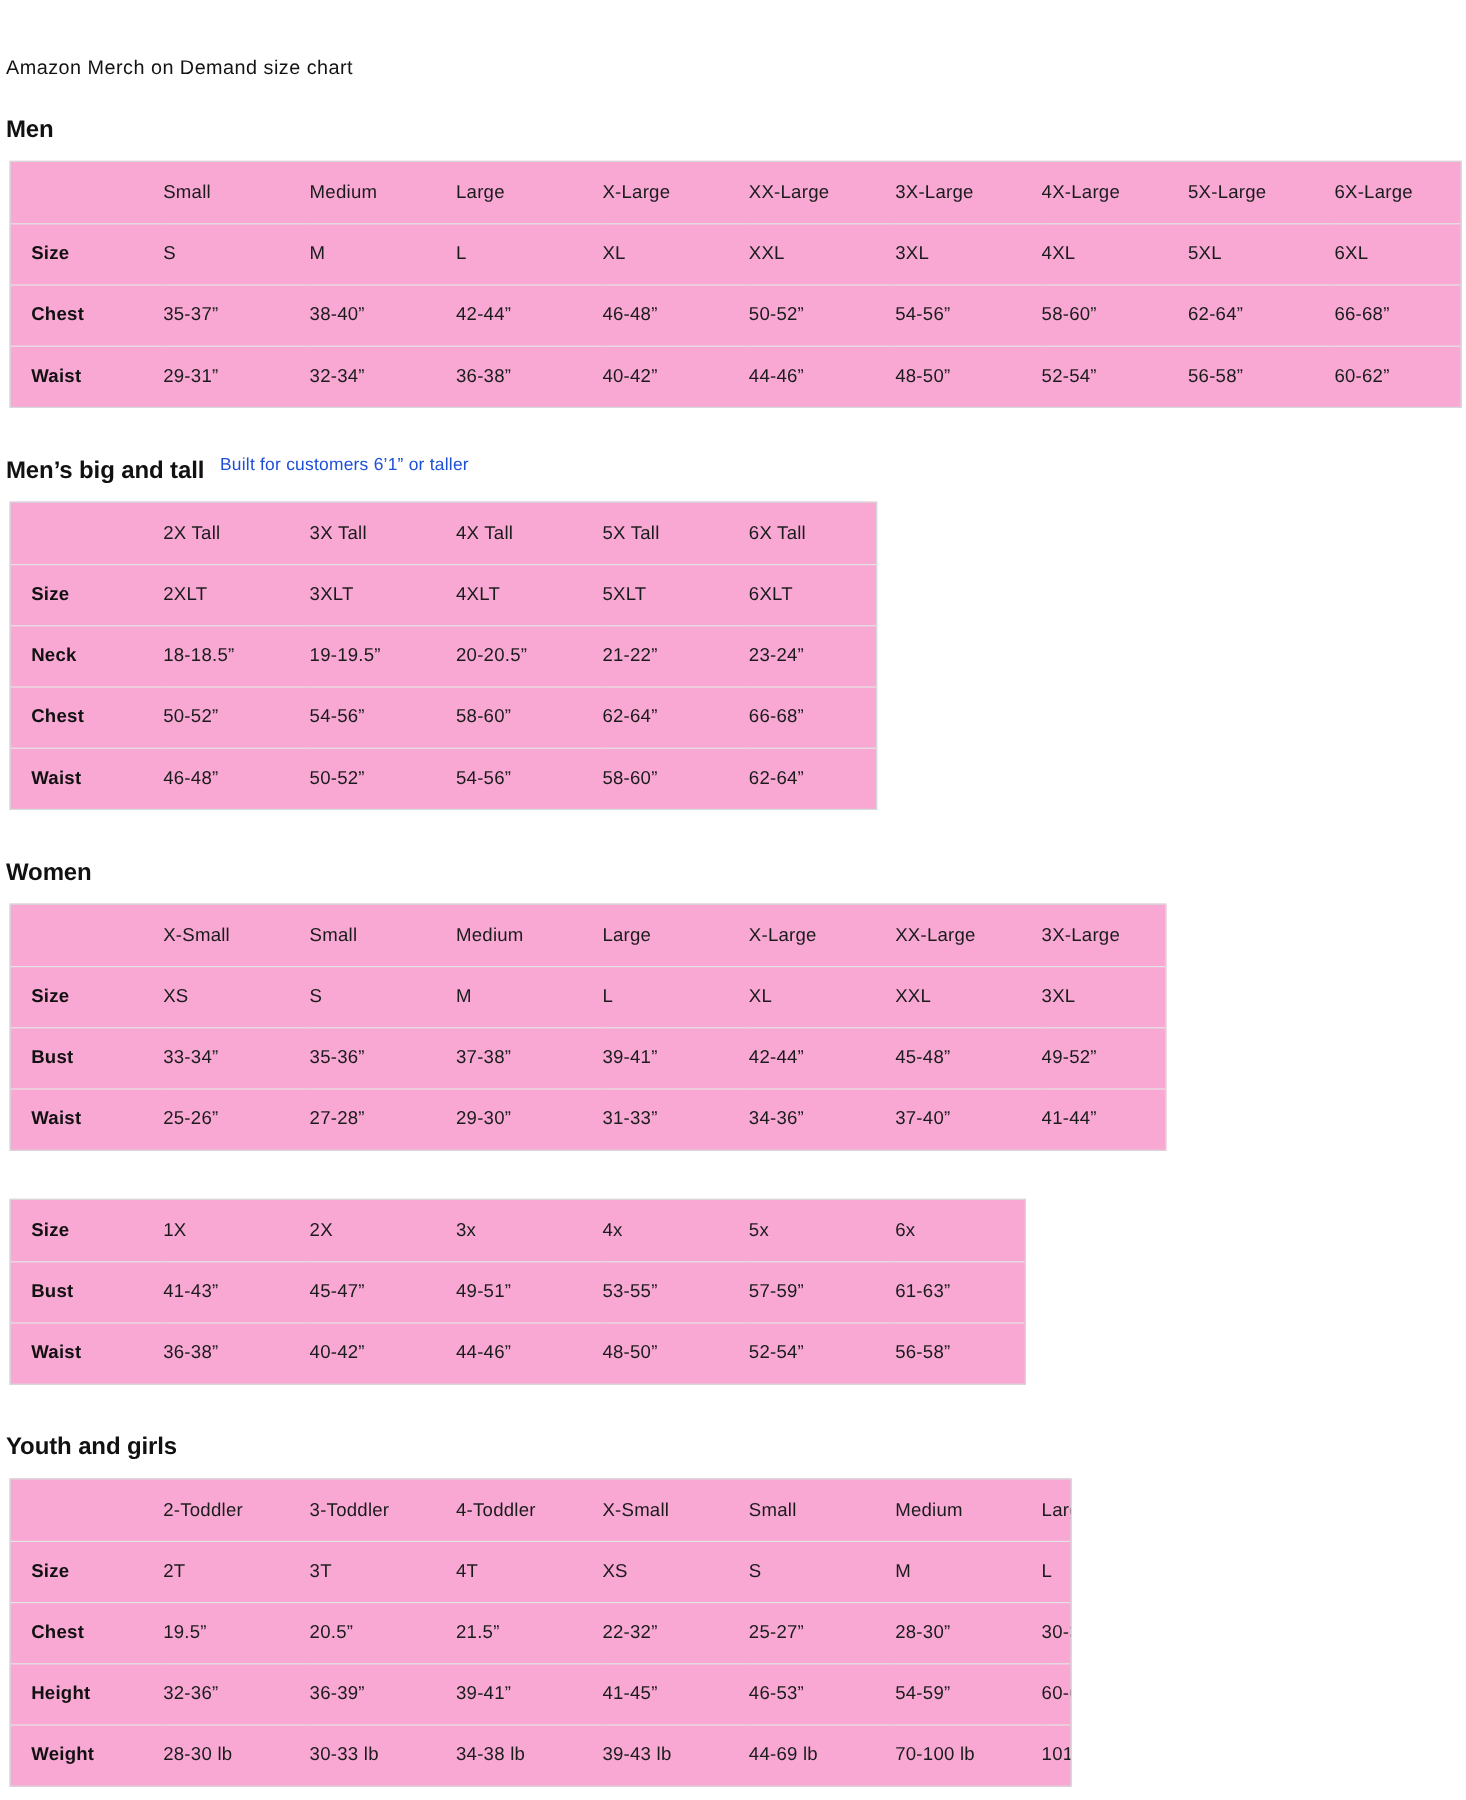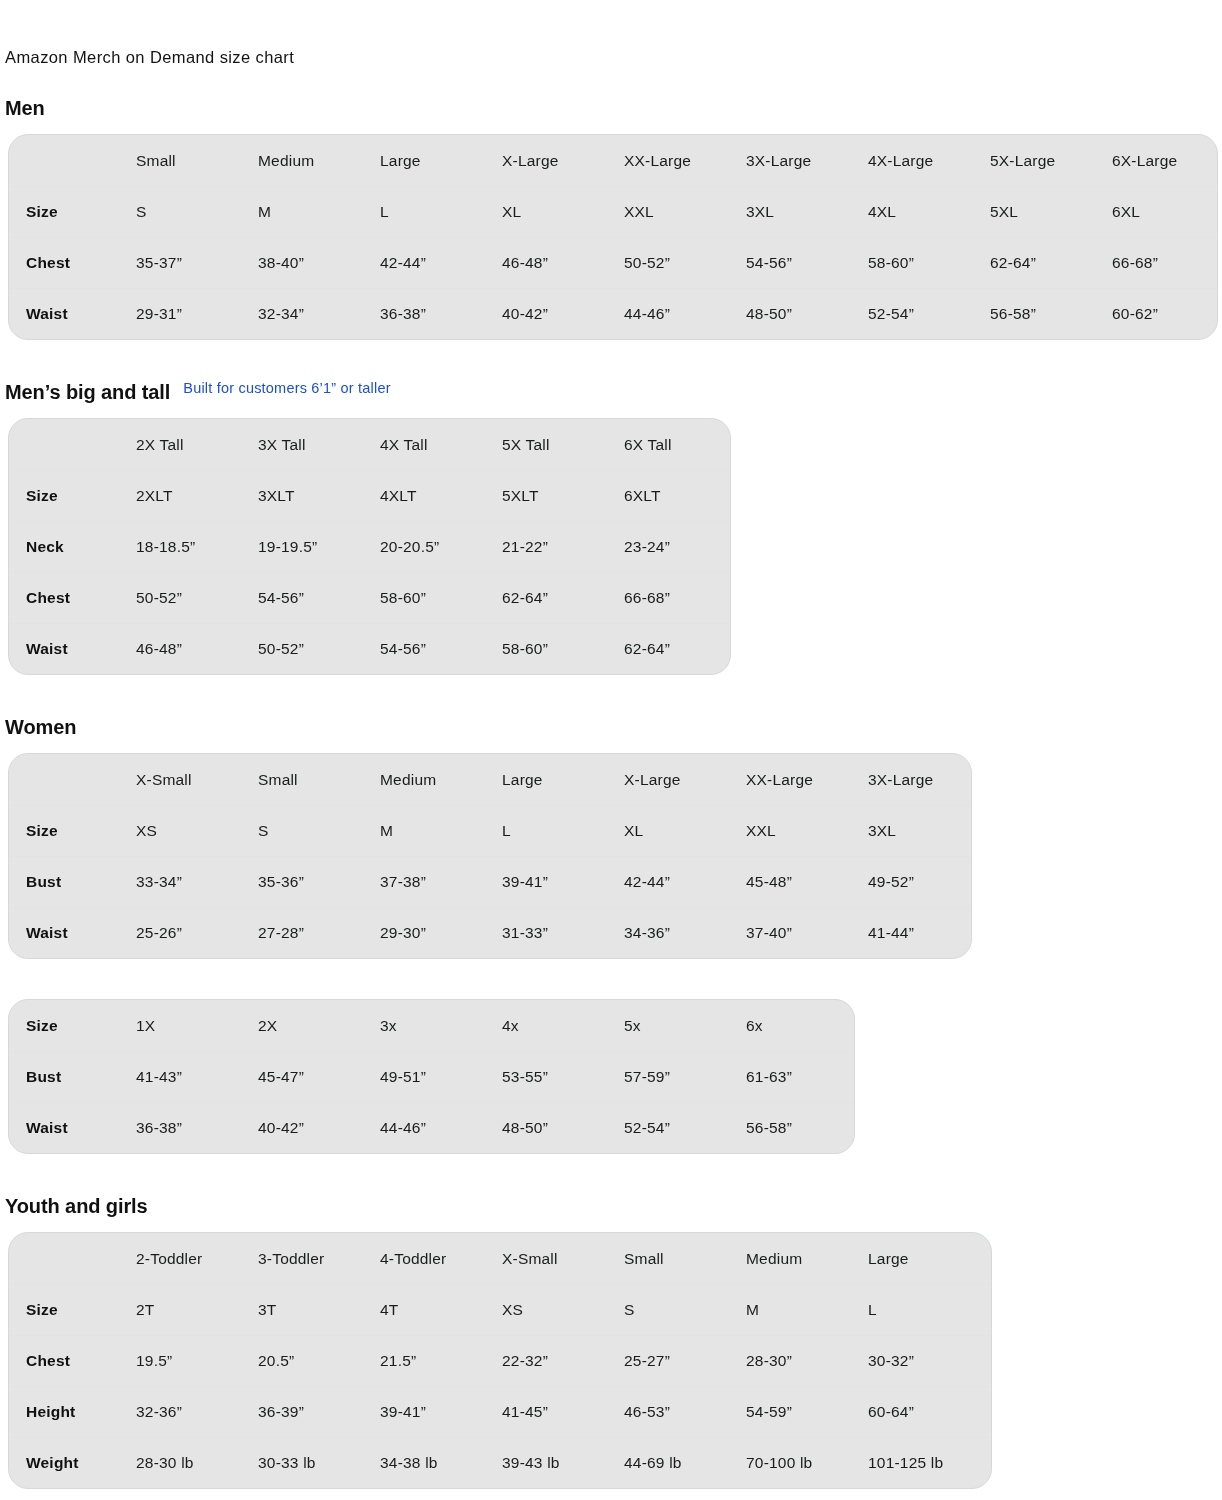--- a/index.html
+++ b/index.html
@@ -35,22 +35,22 @@
     margin: 0;
     color: #111;
   }
   .section-subtitle {
     font-size: 14.5px;
     letter-spacing: 0.2px;
     color: #1d4ed8;
   }
   .table-card {
     border: 1px solid #d5d9d9;
-    border-radius: 20px;
-    background: #e5e5e5;
+    border-radius: 0;
+    background: #f9a8d4;
     margin-left: 3px;
     overflow: hidden;
   }
   table.size-table {
     width: 100%;
     border-collapse: separate;
     border-spacing: 0;
     table-layout: fixed;
     font-size: 15.5px;
     letter-spacing: 0.2px;
@@ -312,21 +312,21 @@
                 <td class="value-cell">56-58”</td>
               </tr>
             </tbody>
           </table>
         </div>
       </section>
       <section class="chart-section">
         <div class="section-head">
           <h2 class="section-heading">Youth and girls</h2>
         </div>
-        <div class="table-card" style="width: 984px;">
+        <div class="table-card" style="width: 885px;">
           <table class="size-table">
             <colgroup>
               <col style="width: 127px;">
               <col style="width: 122px;">
               <col style="width: 122px;">
               <col style="width: 122px;">
               <col style="width: 122px;">
               <col style="width: 122px;">
               <col style="width: 122px;">
               <col>

